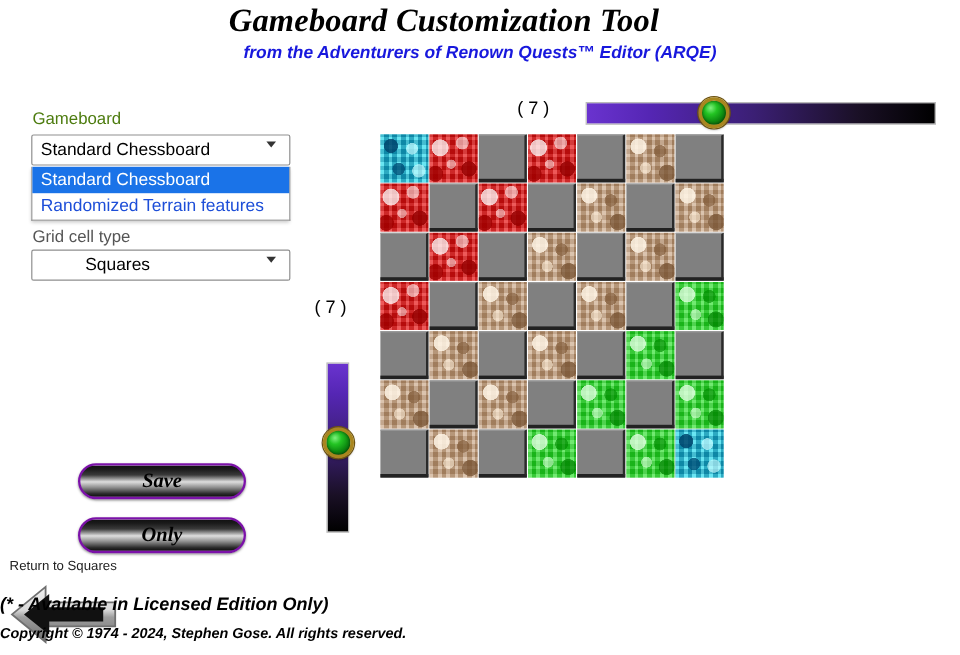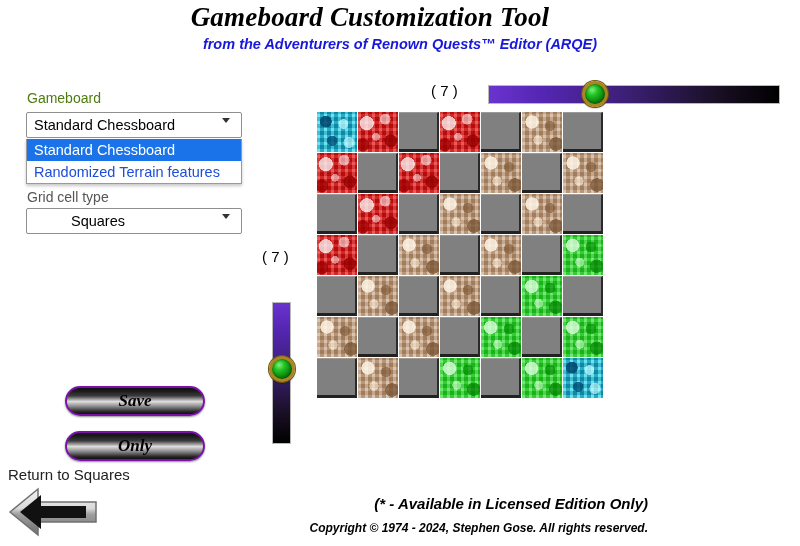--- a/index.html
+++ b/index.html
@@ -103,21 +103,21 @@
     box-sizing: border-box;
     margin-top: 15px;
   }
   #btn-save { left: 65px; top: 371px; }
   #btn-load { left: 65px; top: 416px; }
 
   
   #return-label {
     position: absolute; left: 8px; top: 466px;
     font-family: "Liberation Sans", sans-serif;
-    font-size: 15px; color: #222;
+    font-size: 11px; color: #222;
   }
   #back-arrow { position: absolute; left: 8px; top: 486px; width: 90px; height: 52px; }
 
   
   .slider-h {
     position: absolute;
     left: 488px; top: 85px;
     width: 292px; height: 19px;
     background: linear-gradient(to right, #6a33cf 0%, #5526b4 18%, #3b1f74 48%, #1a1026 78%, #000000 100%);
     border: 1px solid #b9b9b9;
@@ -206,21 +206,21 @@
       radial-gradient(circle at 22% 24%, rgba(0,70,110,.85) 0 13%, transparent 14%),
       radial-gradient(circle at 66% 30%, rgba(190,250,255,.75) 0 12%, transparent 13%),
       radial-gradient(circle at 38% 72%, rgba(0,80,120,.8) 0 13%, transparent 14%),
       radial-gradient(circle at 80% 76%, rgba(200,252,255,.65) 0 12%, transparent 13%),
       repeating-linear-gradient(90deg, rgba(255,255,255,.2) 0 3px, rgba(0,70,110,.35) 3px 7px),
       repeating-linear-gradient(0deg, rgba(255,255,255,.16) 0 3px, rgba(0,65,105,.3) 3px 7px);
   }
 
   
   .footer-line {
-    position: absolute; left: 0; width: 648px; text-align: right;
+    position: absolute; left: 0; width: 648px; text-align: left;
     font-family: "Liberation Sans", sans-serif;
     font-weight: bold; font-style: italic; color: #000;
   }
   #licensed-note { top: 495px; font-size: 15px; }
   #copyright     { top: 521px; font-size: 12px; }
 </style>
 </head>
 <body>
 
 <div id="root">

